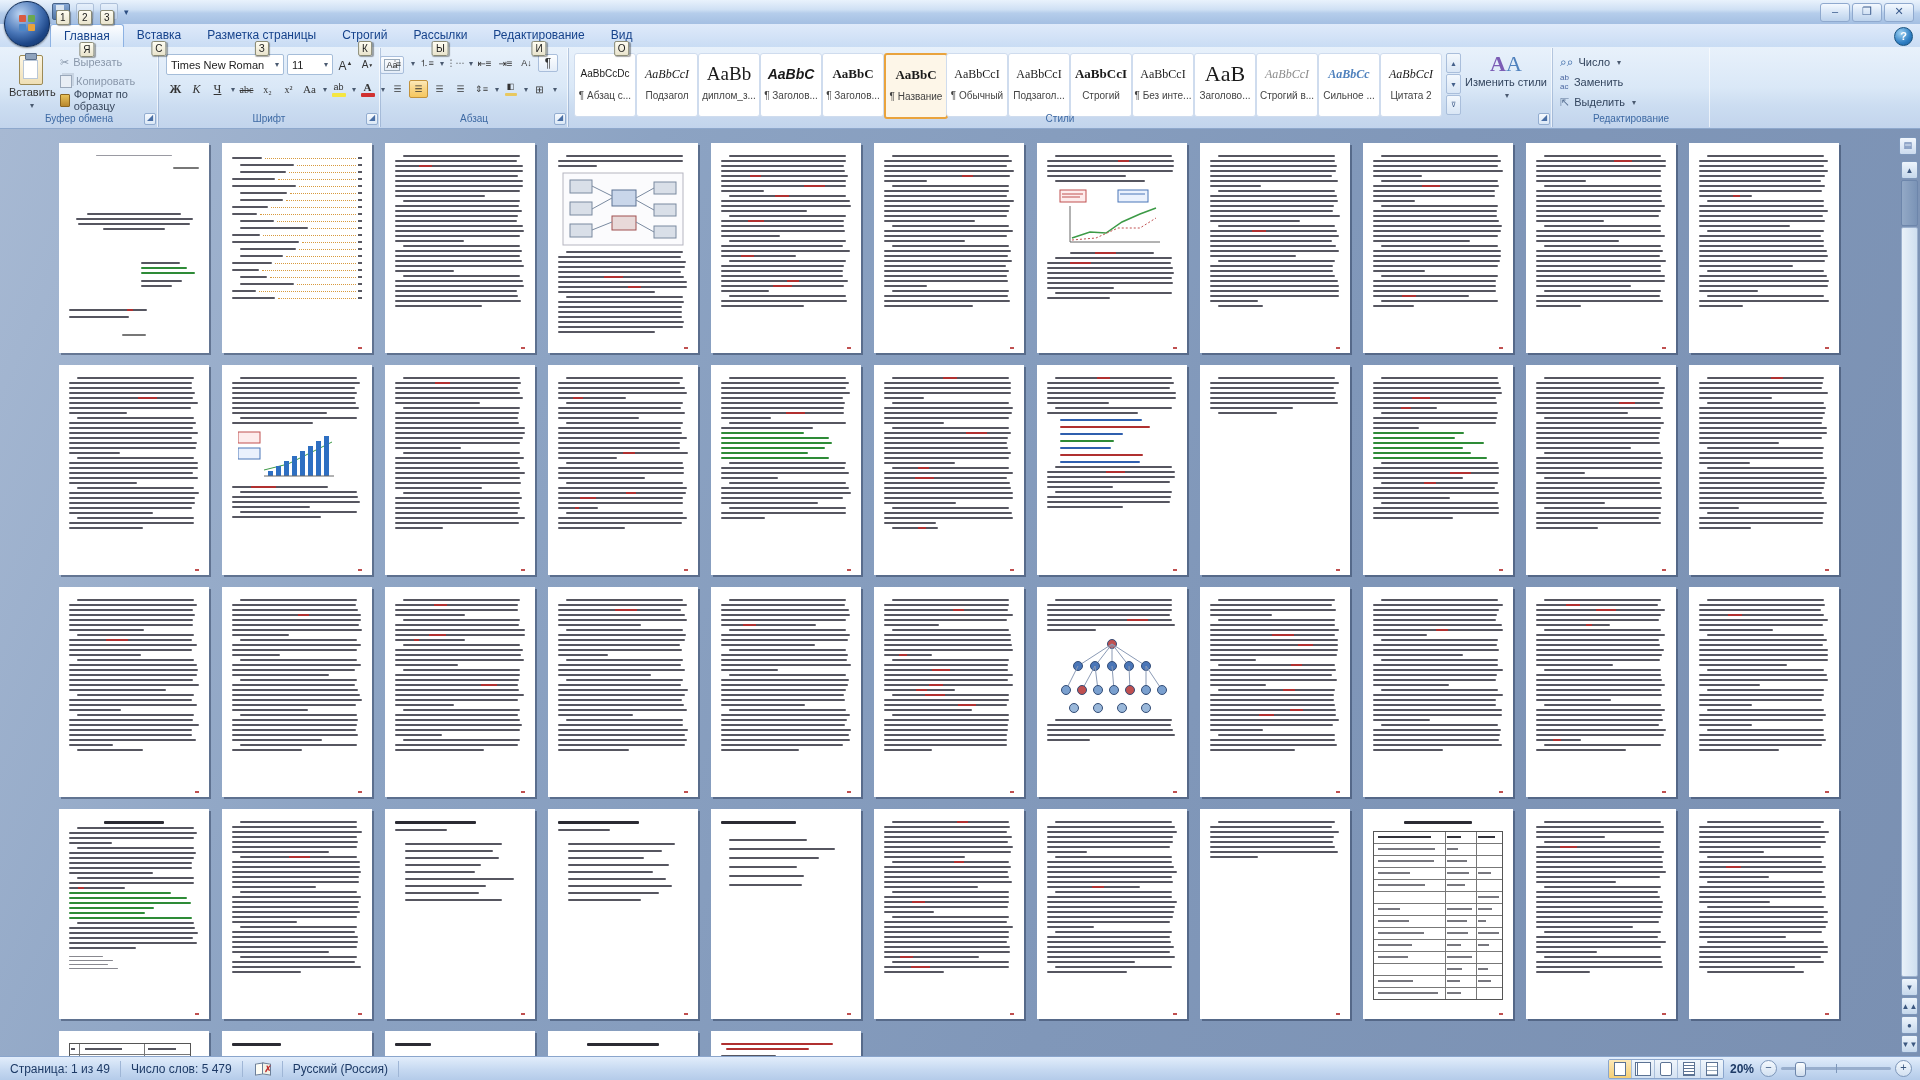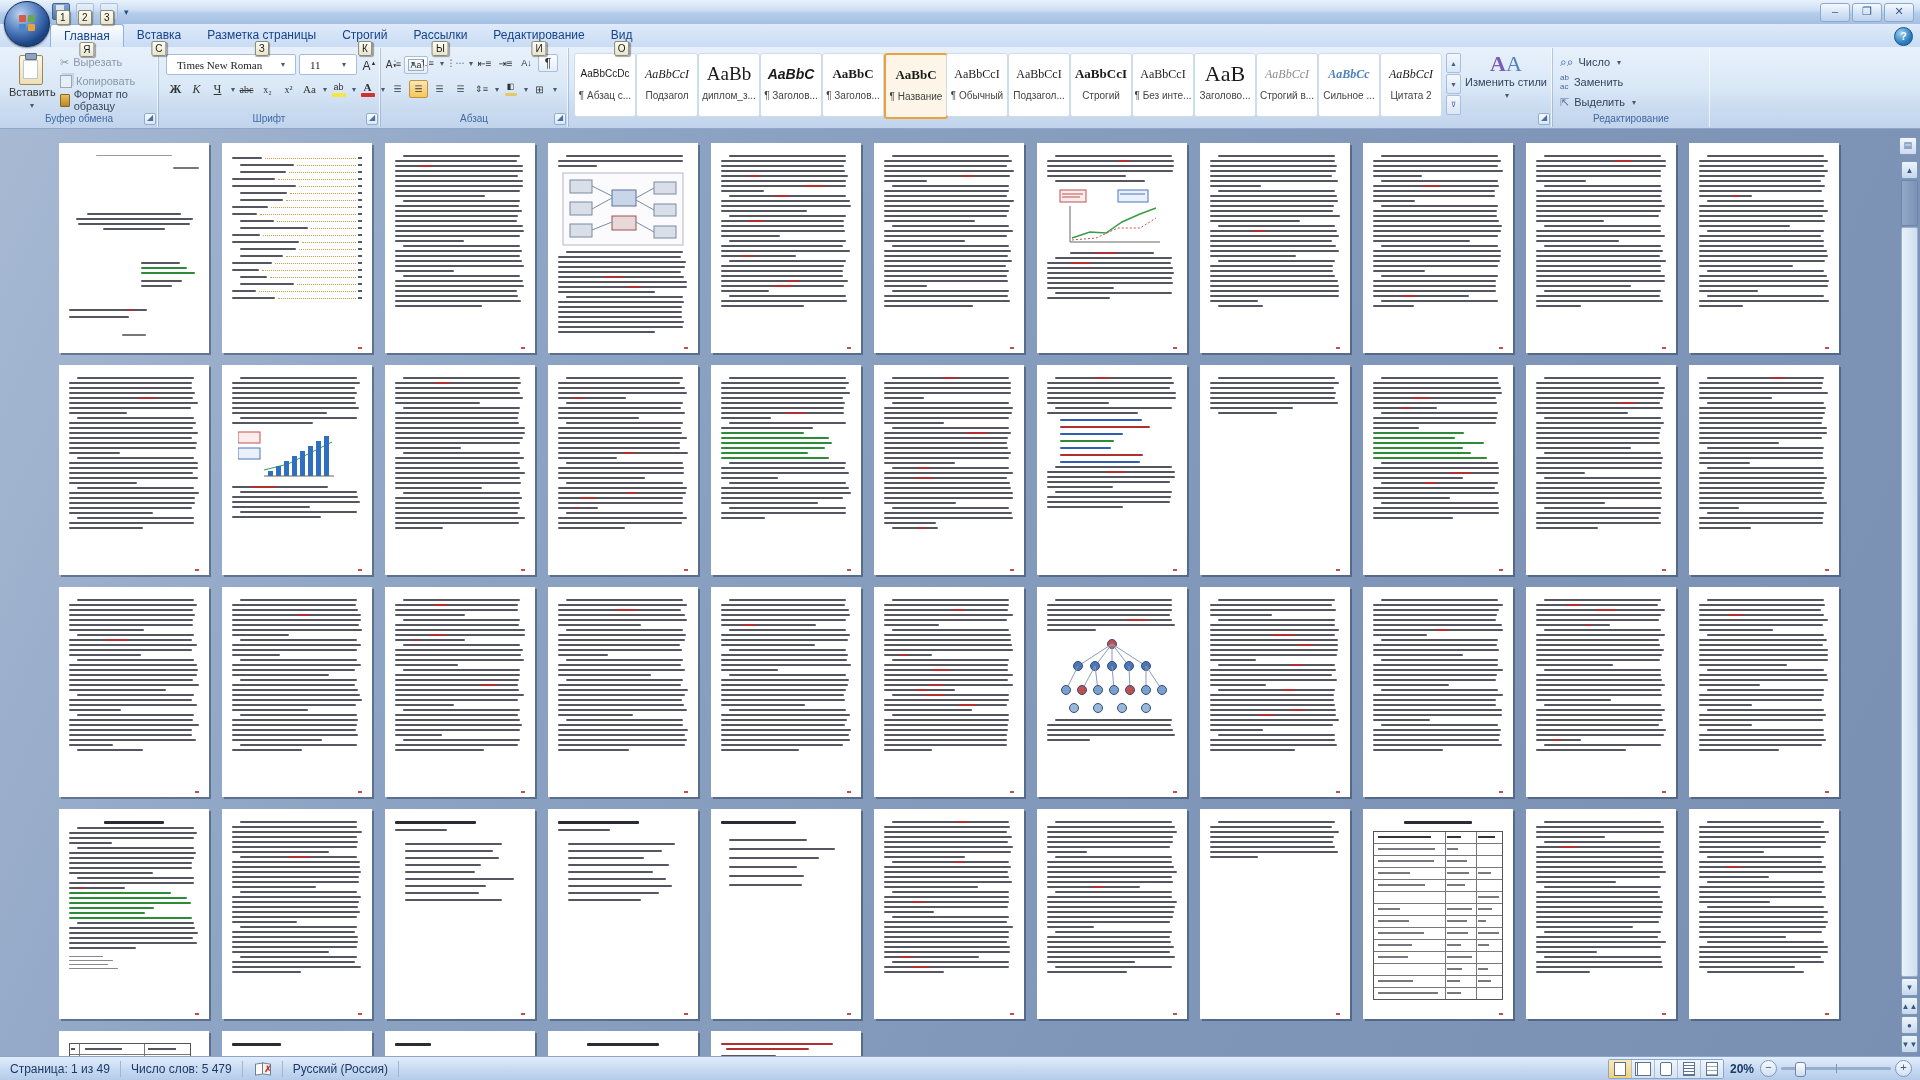--- a/index.html
+++ b/index.html
@@ -55,21 +55,21 @@
     font-size:10px;color:#3e6aa4;}
   .launcher{position:absolute;right:2px;bottom:2px;width:10px;height:10px;
     border:1px solid #93add0;border-radius:2px;background:linear-gradient(#f5f9fe,#dbe8f6);
     color:#4a6fa5;font-size:8px;line-height:8px;text-align:center;}
   .rbtn{display:inline-flex;align-items:center;justify-content:center;height:20px;
     border:1px solid transparent;border-radius:2px;font-size:12px;color:#333;}
   .rbtn.framed{border-color:#a9bedb;background:linear-gradient(#fdfeff,#e4edf8);}
   .rbtn.on{background:linear-gradient(#fde9b8,#f9d689 45%,#f5c75f);border-color:#c29а46;border-color:#c2923c;}
   .caret{font-size:8px;color:#4a5a70;margin-left:2px;}
   .combo{display:flex;align-items:center;background:#fff;border:1px solid #a5bdd9;
-    height:19px;font-size:11px;color:#222;padding:0 10px;border-radius:2px;font-family:Liberation Serif, serif;}
+    height:19px;font-size:11px;color:#222;padding:0 4px;border-radius:2px;}
   .combo .caret{margin-left:auto;}
   .ico{display:inline-block;}
 
   
   .paste-big{position:absolute;left:8px;top:4px;width:44px;height:60px;text-align:center;
     border:1px solid transparent;border-radius:3px;font-size:11px;color:#333;}
   .clipboard-ico{margin:2px auto 1px;width:22px;height:28px;position:relative;
     background:linear-gradient(#fdf6e3,#efdFb6);border:1px solid #9c8a55;border-radius:2px;}
   .clipboard-ico:before{content:"";position:absolute;left:5px;top:-3px;width:10px;height:5px;
     background:#8fa3bd;border:1px solid #5c708c;border-radius:1px;}
@@ -387,20 +387,21 @@
       </div>
     <div class="gal-scroll" style="left:878px">
       <div>▲</div>
       <div>▼</div>
       <div>⊽</div>
     </div>
     <div class="chgstyles" style="left:896px">
       <div class="chg-ico"><span class="a1">А</span><span class="a2">А</span></div>
       <div>Изменить стили</div><span class="caret">▾</span>
     </div>
+    <div class="glabel">Стили</div>
     <div class="launcher">◢</div>
   </div>
 
   <div class="rgroup" style="left:1552px;width:158px;border-right:none">
     <div class="edit-rows">
       <div class="edit-row">
         <span style="color:#3c6aa8;font-size:12px">⌕⌕</span>
         <span>Число</span>
           <span class="caret">▾</span>
       </div>

